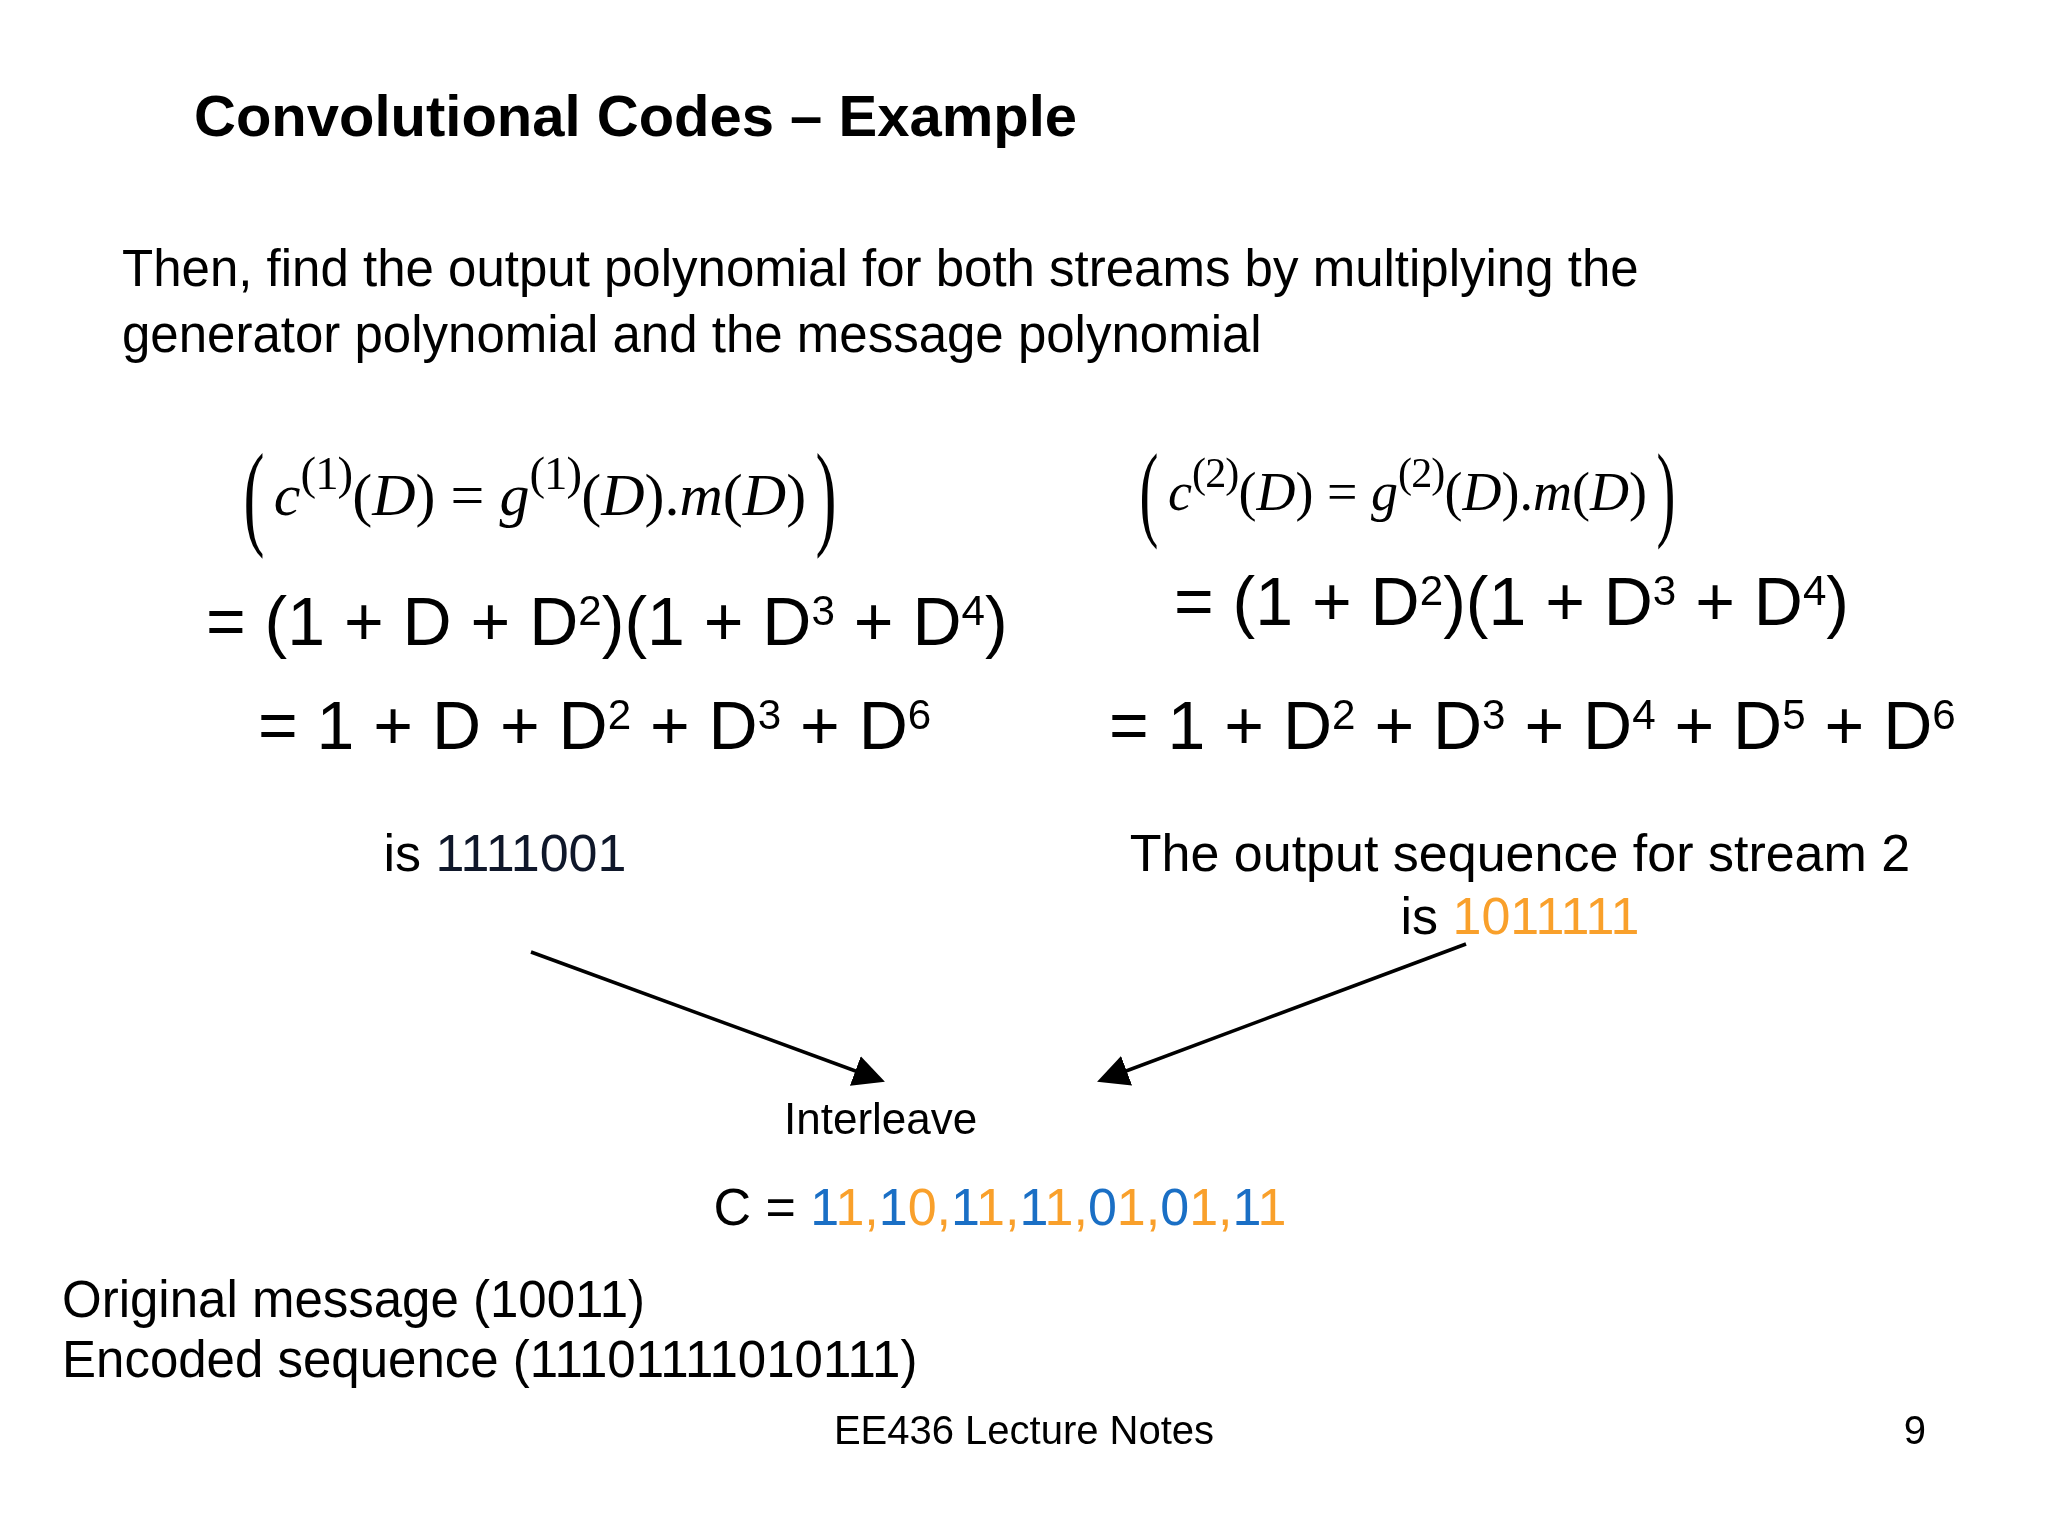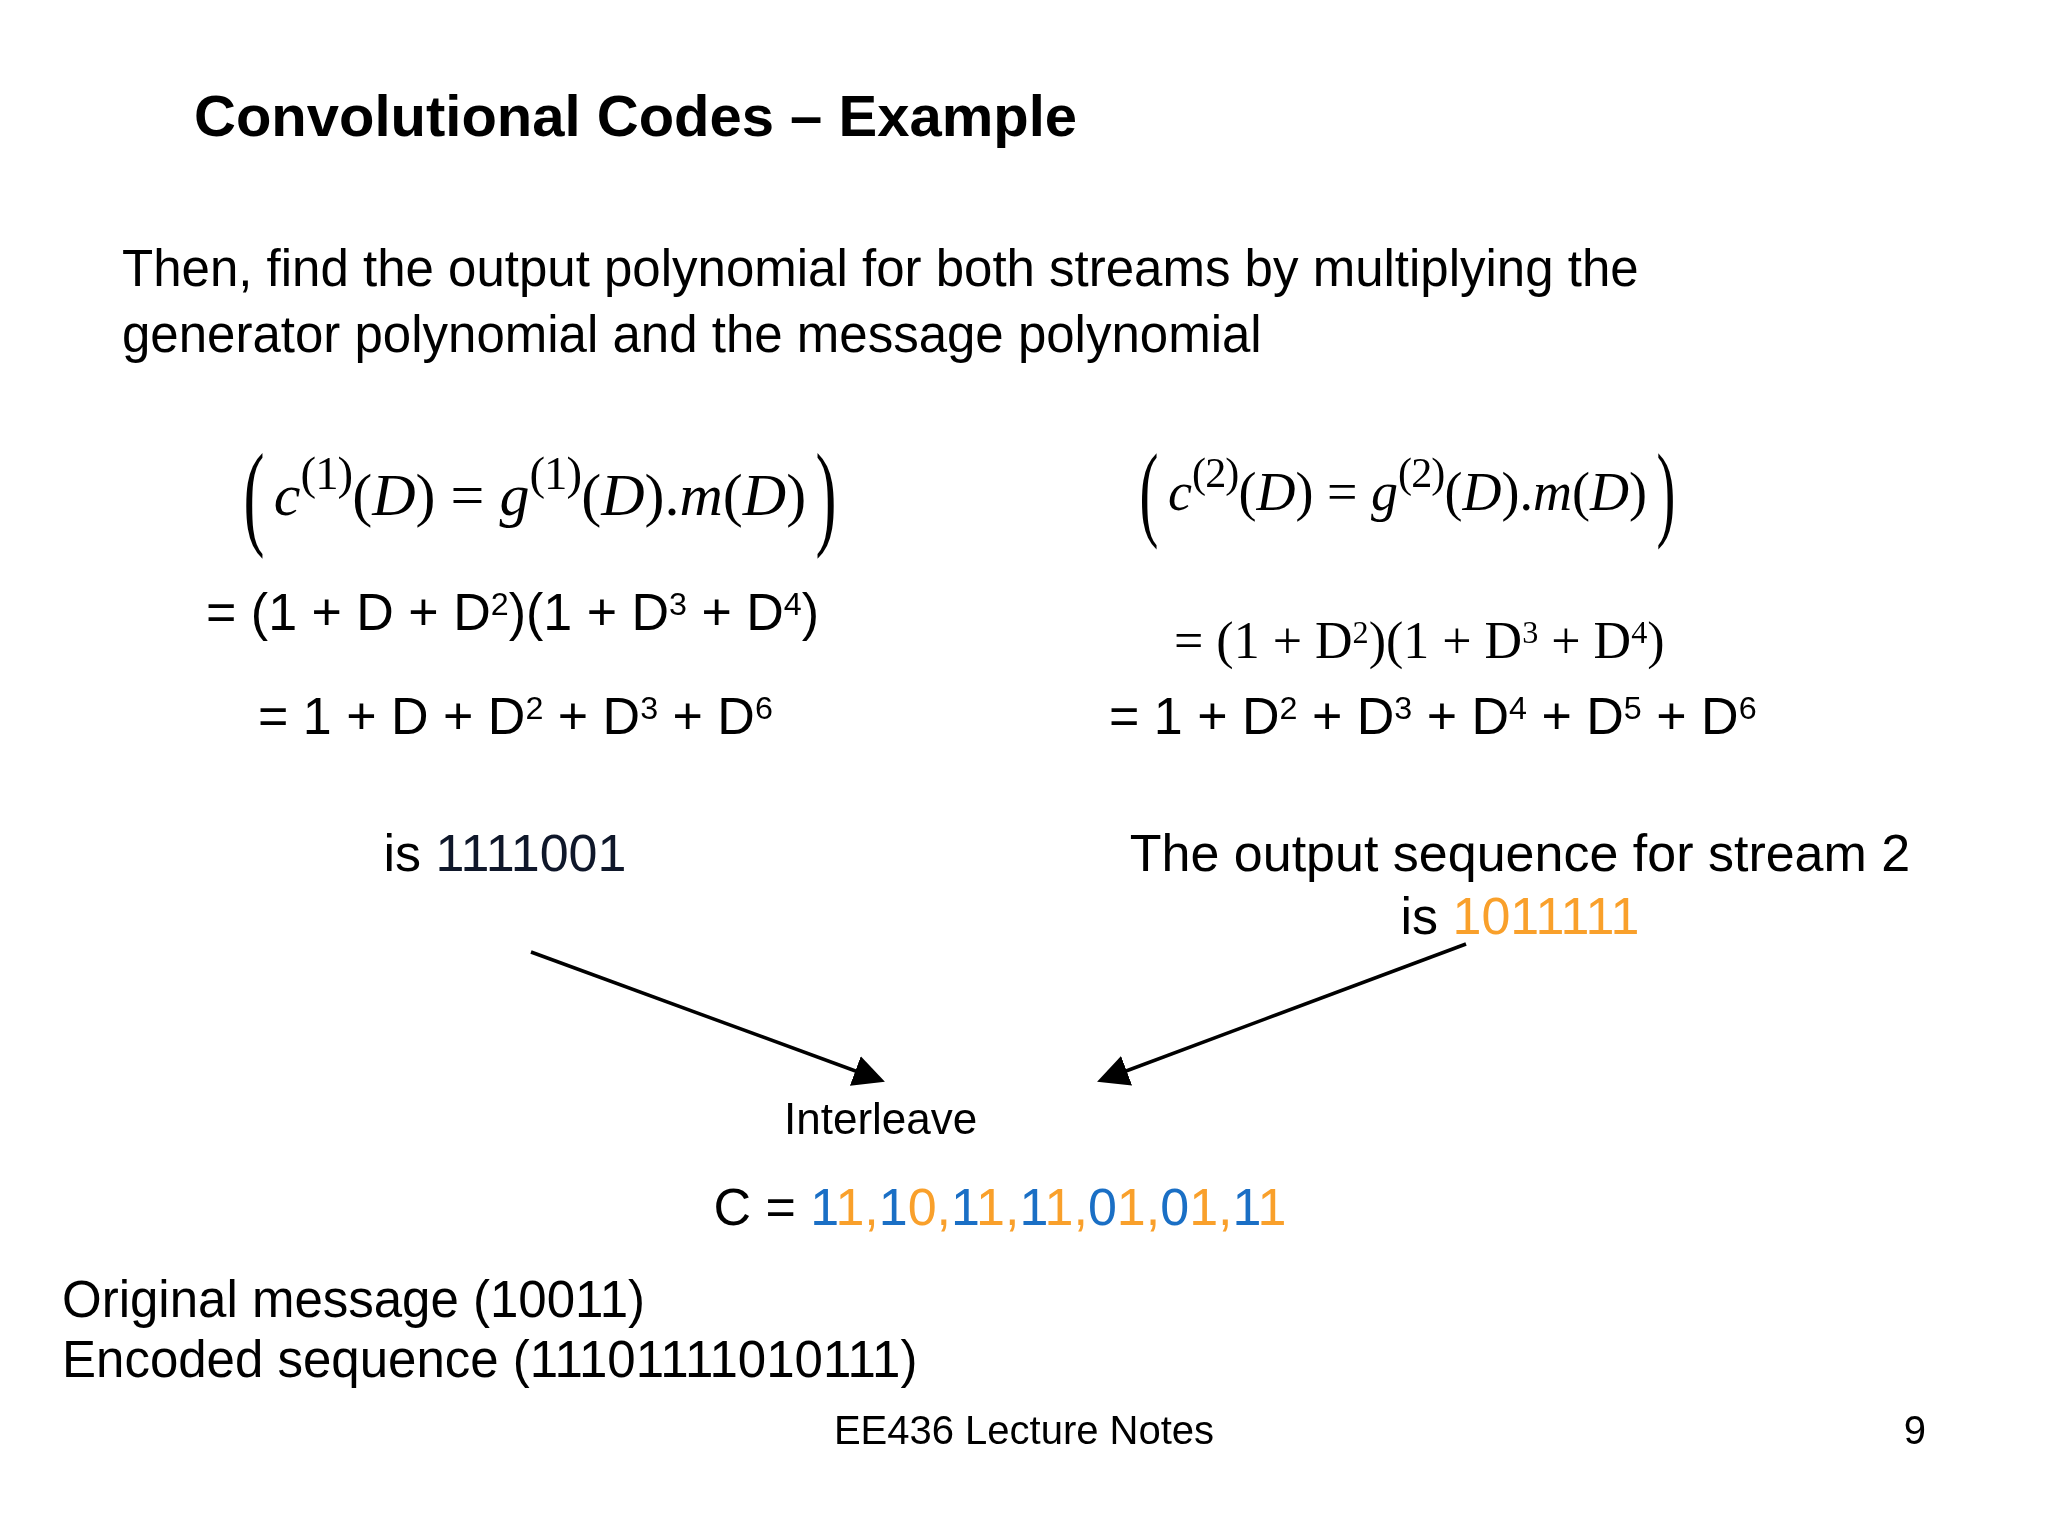--- a/index.html
+++ b/index.html
@@ -19,21 +19,21 @@
     font-size:51px;line-height:66px;white-space:nowrap;
   }
   .eq{
     position:absolute;
     font-family:"Liberation Serif","DejaVu Serif",serif;
     line-height:1;text-align:center;white-space:nowrap;
   }
   .eq1{left:230px;top:450px;width:620px;font-size:60px;}
   .eq2{left:1130px;top:452px;width:500px;font-size:54px;}
   .eqline{
-    position:absolute;font-size:52px;line-height:1.1;white-space:nowrap;
+    position:absolute;font-size:68px;line-height:1.1;white-space:nowrap;
   }
   .it{font-style:italic;}
   .msup{font-size:0.78em;vertical-align:0.55em;letter-spacing:-0.02em;}
   .sup{font-size:0.62em;vertical-align:0.48em;}
   .bigp{display:inline-block;transform:scale(1.05,1.95);margin:0 10px;}
   .stream{
     position:absolute;font-size:52px;line-height:1.22;
     text-align:center;white-space:nowrap;
   }
   .stream1{left:55px;top:822px;width:900px;}
@@ -68,21 +68,21 @@
 
   <div class="body-text">
     <div>Then, find the output polynomial for both streams by multiplying the</div>
     <div>generator polynomial and the message polynomial</div>
   </div>
 
   <div class="eq eq1"><span class="bigp">(</span><span class="it">c</span><span class="msup">(1)</span><span>(</span><span class="it">D</span><span>)</span><span> = </span><span class="it">g</span><span class="msup">(1)</span><span>(</span><span class="it">D</span><span>).</span><span class="it">m</span><span>(</span><span class="it">D</span><span>)</span><span class="bigp">)</span></div>
   <div class="eq eq2"><span class="bigp">(</span><span class="it">c</span><span class="msup">(2)</span><span>(</span><span class="it">D</span><span>)</span><span> = </span><span class="it">g</span><span class="msup">(2)</span><span>(</span><span class="it">D</span><span>).</span><span class="it">m</span><span>(</span><span class="it">D</span><span>)</span><span class="bigp">)</span></div>
 
   <div class="eqline" style="left:206px;top:584px;"><span>= (1 + D + D</span><span class="sup">2</span><span>)(1 + D</span><span class="sup">3</span><span> + D</span><span class="sup">4</span><span>)</span></div>
-  <div class="eqline" style="left:1174px;top:612px;font-family:Liberation Serif, serif;"><span>= (1 + D</span><span class="sup">2</span><span>)(1 + D</span><span class="sup">3</span><span> + D</span><span class="sup">4</span><span>)</span></div>
+  <div class="eqline" style="left:1174px;top:564px;"><span>= (1 + D</span><span class="sup">2</span><span>)(1 + D</span><span class="sup">3</span><span> + D</span><span class="sup">4</span><span>)</span></div>
   <div class="eqline" style="left:258px;top:688px;"><span>= 1 + D + D</span><span class="sup">2</span><span> + D</span><span class="sup">3</span><span> + D</span><span class="sup">6</span></div>
   <div class="eqline" style="left:1109px;top:688px;"><span>= 1 + D</span><span class="sup">2</span><span> + D</span><span class="sup">3</span><span> + D</span><span class="sup">4</span><span> + D</span><span class="sup">5</span><span> + D</span><span class="sup">6</span></div>
 
   <div class="stream stream1">
     <div><span>is </span><span style="color: #0f172a;">1111001</span></div>
   </div>
 
   <div class="stream stream2">
     <div>The output sequence for stream 2</div>
     <div><span>is </span><span style="color: rgb(249, 160, 43);">1011111</span></div>

